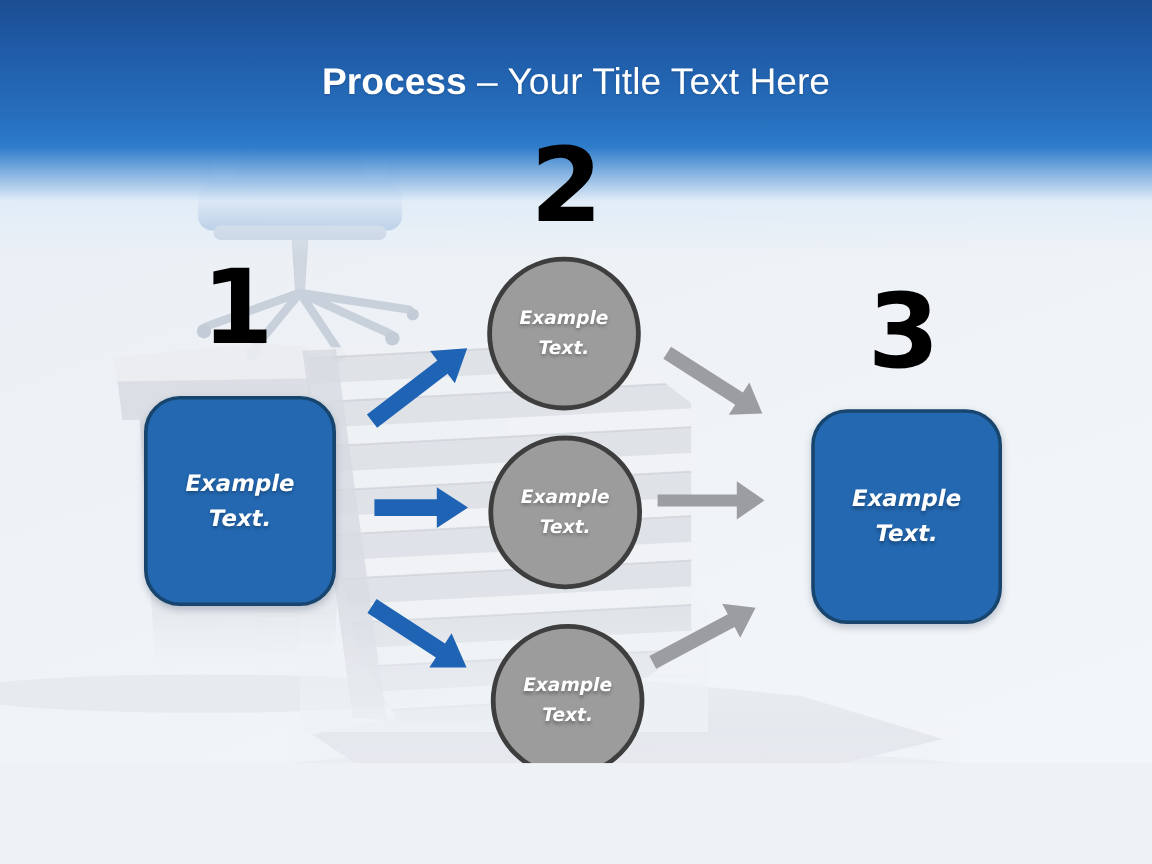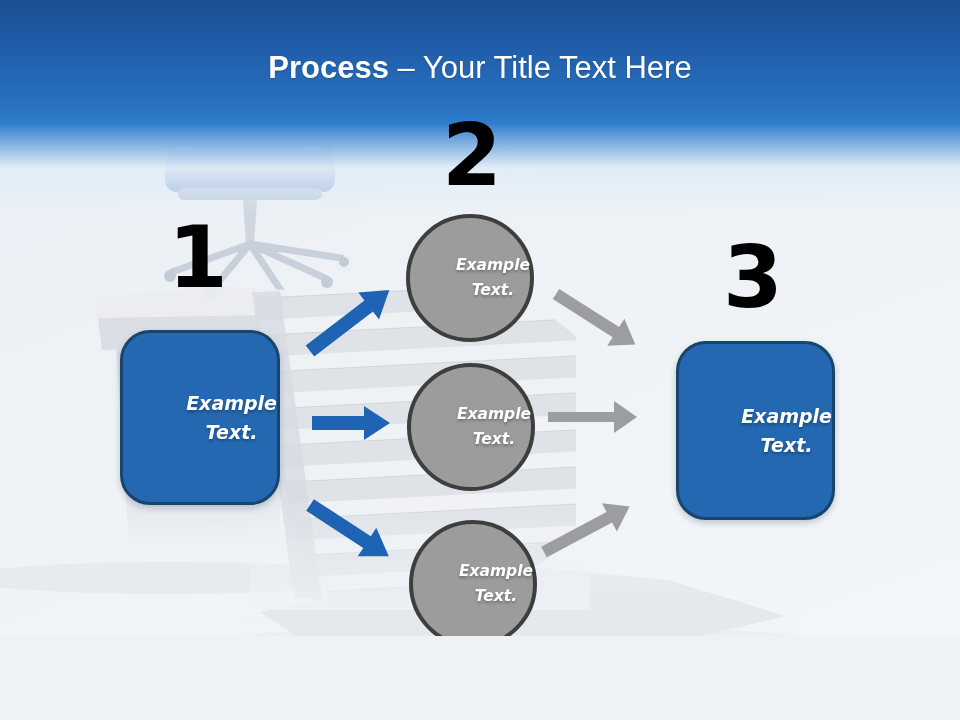--- a/index.html
+++ b/index.html
@@ -24,21 +24,21 @@
   }
   .title .bold{font-weight:bold;}
   .num{
     position:absolute;width:84px;text-align:center;color:#000;
     font-family:"DejaVu Sans",sans-serif;font-weight:bold;font-size:86px;line-height:86px;
   }
   .num1{left:156px;top:214px;}
   .num2{left:430px;top:112px;}
   .num3{left:711px;top:234px;}
   .shape{
-    position:absolute;display:flex;align-items:center;justify-content:flex-end;
+    position:absolute;display:flex;align-items:center;justify-content:center;
     box-sizing:border-box;
   }
   .bluebox{
     background:#2368b1;border:3px solid #17456e;border-radius:30px;
     box-shadow:0 3px 6px rgba(40,60,90,0.25);
   }
   .box1{left:120px;top:330px;width:160px;height:175px;}
   .box3{left:676px;top:341px;width:159px;height:179px;}
   .circle{
     background:#9c9c9c;border:4px solid #3e3e3e;border-radius:50%;

